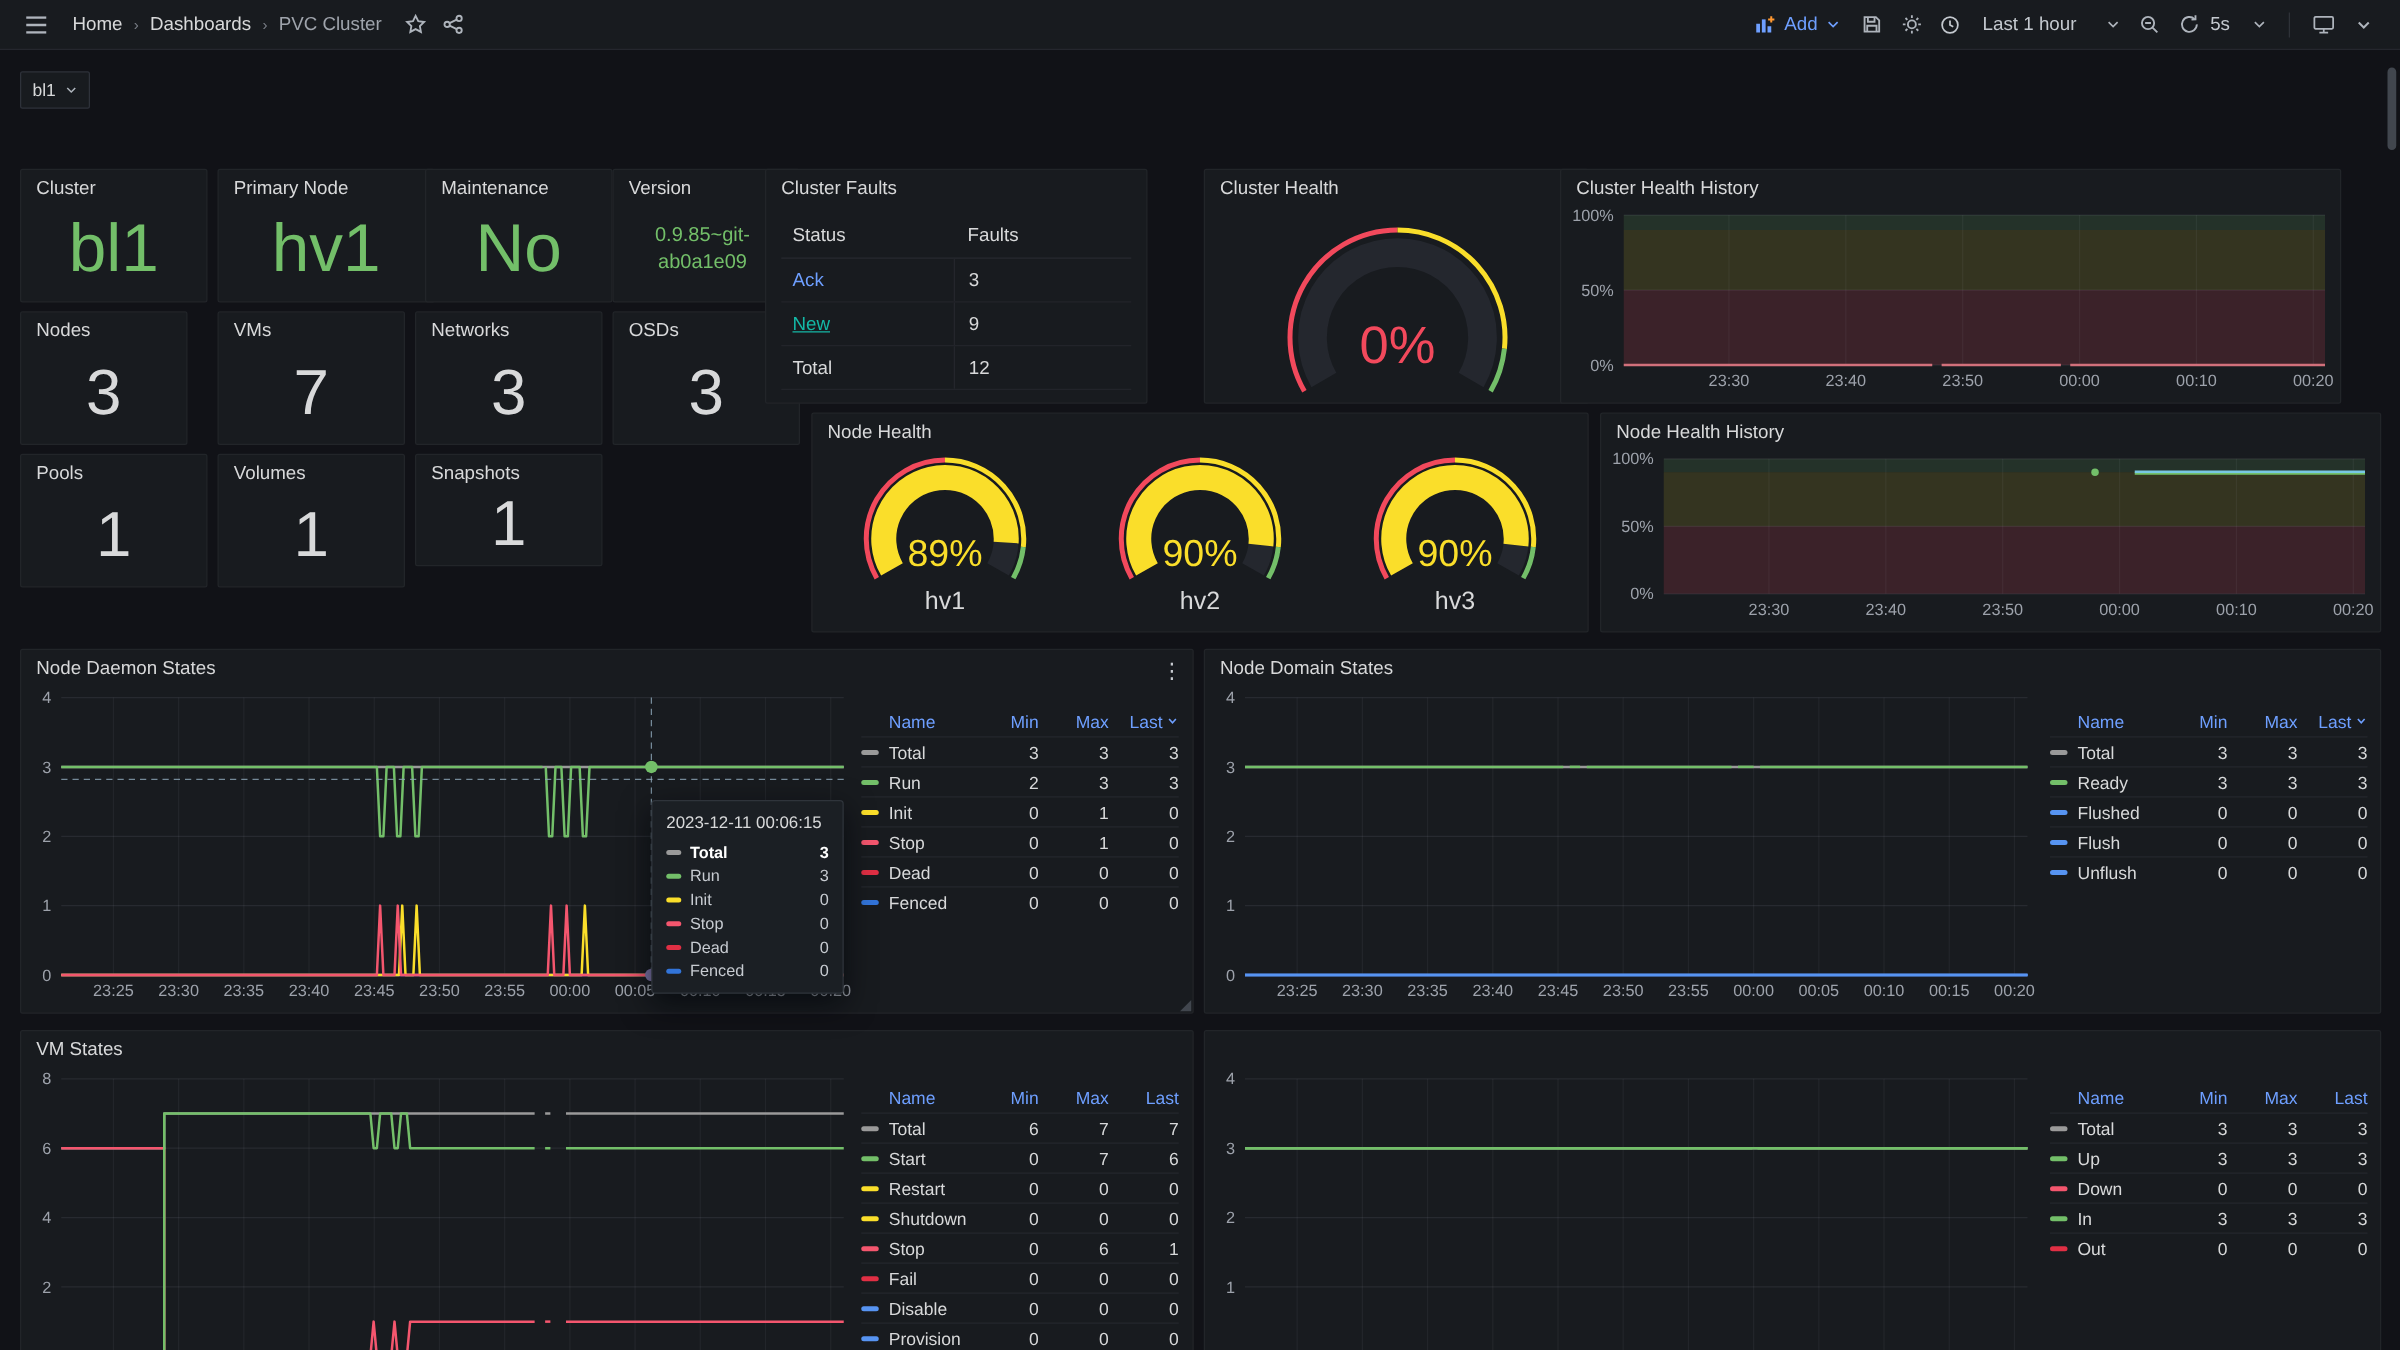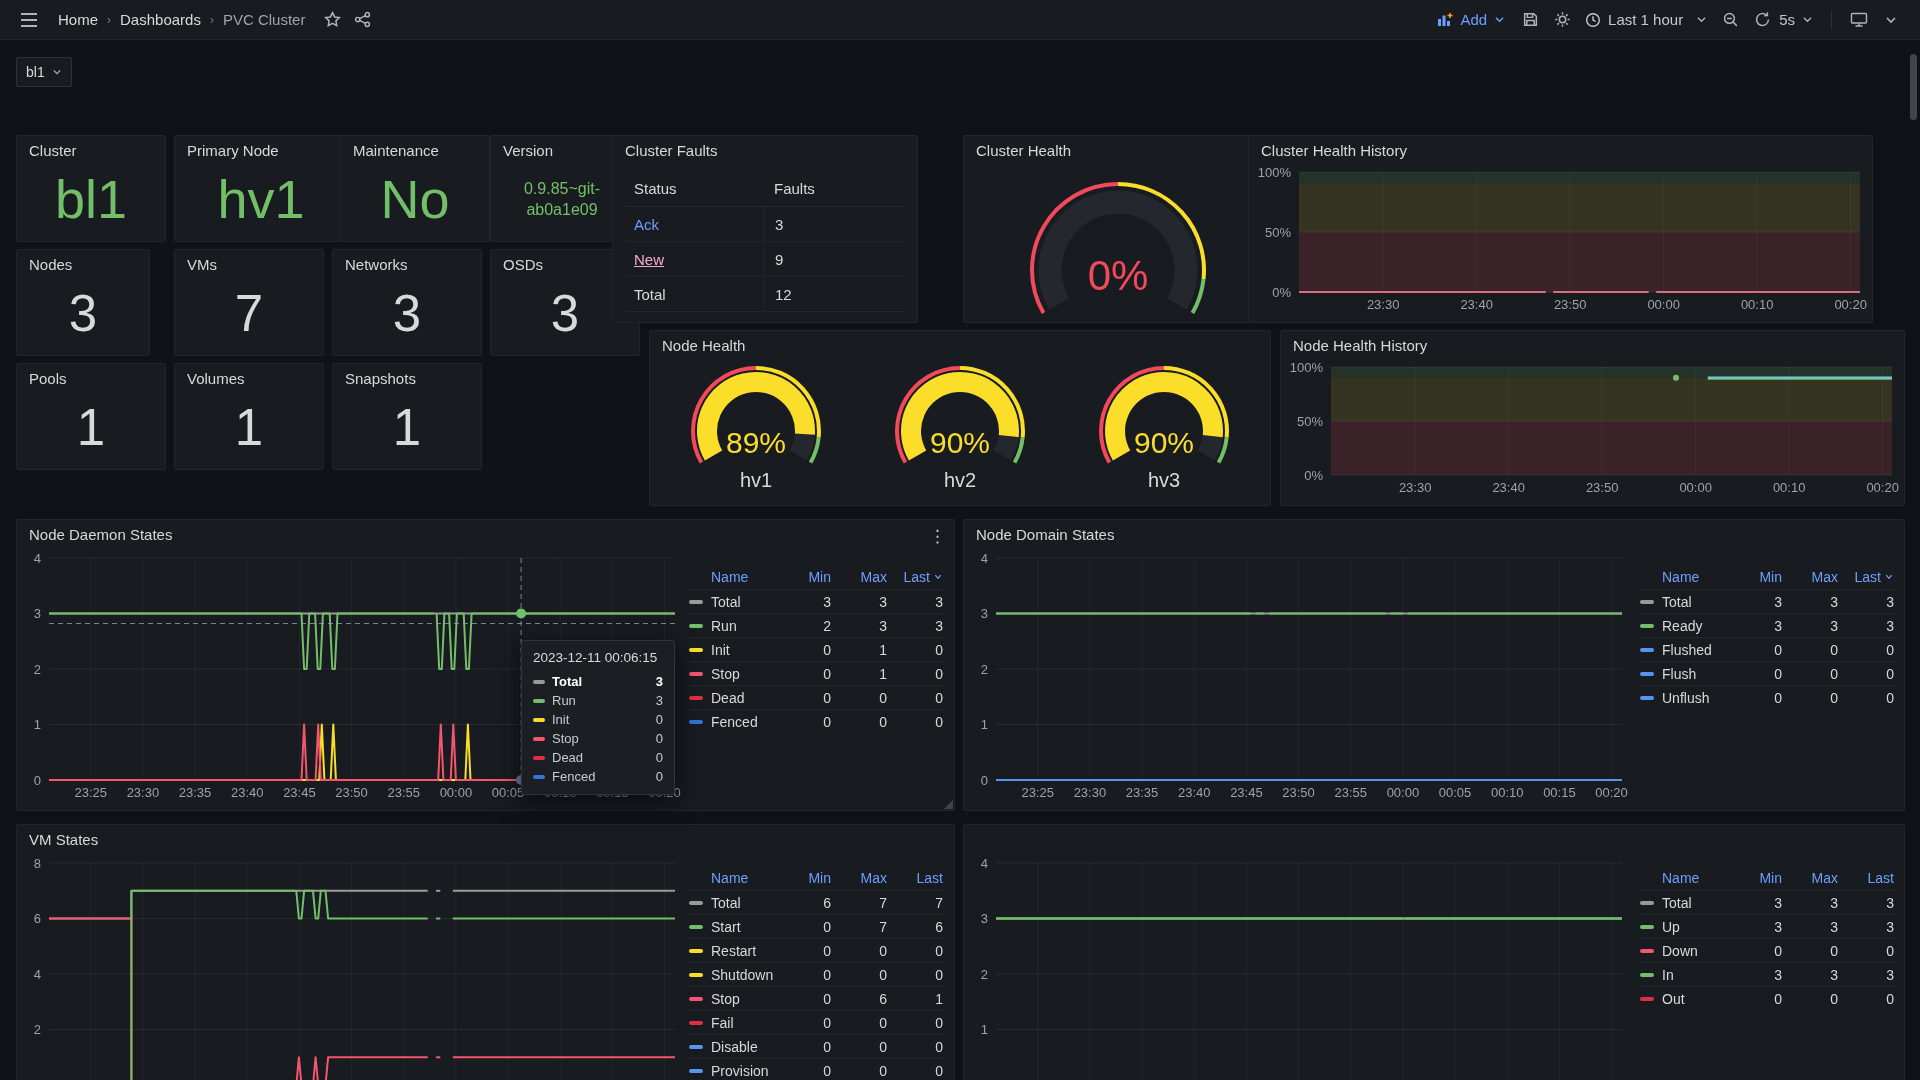--- a/index.html
+++ b/index.html
@@ -10,21 +10,21 @@
     display:flex; align-items:center; padding:0 14px; }
   .nav-icon { width:30px; height:30px; display:flex; align-items:center; justify-content:center;
     color:#aeb4bc; flex:0 0 auto; }
   .nav-icon svg { stroke:currentColor; fill:none; stroke-width:1.4; }
   .crumbs { display:flex; align-items:center; margin-left:12px; font-size:15px; }
   .crumb { color:#d8d9da; padding:0 2px; }
   .crumb-sep { color:#787d85; font-size:12px; padding:0 7px; }
   .crumb-current { color:#9fa4ac; }
   .nav-right { margin-left:auto; display:flex; align-items:center; gap:2px; }
   .add-btn { color:#6e9fff; display:flex; gap:7px; align-items:center; font-size:15px; padding:0 8px; }
-  .txt-btn { display:flex; align-items:center; gap:7px; color:#c4c9cf; font-size:15px; padding:0 6px; }
+  .txt-btn { display:flex; align-items:center; gap:18px; color:#c4c9cf; font-size:15px; padding:0 6px; }
   .nav-divider { width:1px; height:20px; background:#2e3238; margin:0 10px; }
   
   #dash { position:relative; width:1920px; height:1040px; background:#111217; }
   .var-box { position:absolute; left:16px; top:17px; height:30px; padding:0 9px;
     border:1px solid #2e323a; border-radius:2px; background:#181b1f; display:flex;
     align-items:center; gap:7px; color:#d8d9da; font-size:14px; }
   .panel { position:absolute; background:#181b1f; border:1px solid #222529; border-radius:2px; }
   .panel-title { position:absolute; top:0; left:0; right:24px; height:30px; line-height:30px;
     padding-left:12px; font-size:15px; font-weight:500; color:#d8d9da; white-space:nowrap;
     overflow:hidden; z-index:2; }
@@ -210,39 +210,39 @@
     <div class="stat-body val-num" style="color: rgb(216, 217, 218);">3</div>
   </div>
   <div class="panel" style="left:16px;top:323px;width:150px;height:107px">
     <div class="panel-title">Pools</div>
     <div class="stat-body val-num" style="color: rgb(216, 217, 218);">1</div>
   </div>
   <div class="panel" style="left:174px;top:323px;width:150px;height:107px">
     <div class="panel-title">Volumes</div>
     <div class="stat-body val-num" style="color: rgb(216, 217, 218);">1</div>
   </div>
-  <div class="panel" style="left:332px;top:323px;width:150px;height:107px">
+  <div class="panel" style="left:332px;top:323px;width:150px;height:90px">
     <div class="panel-title">Snapshots</div>
     <div class="stat-body val-num" style="color: rgb(216, 217, 218);">1</div>
   </div>
 
   <div class="panel" style="left:612px;top:95px;width:306px;height:188px">
     <div class="panel-title">Cluster Faults</div>
     <div class="faults-table">
       <div class="fault-head">
         <span class="fault-c1">Status</span>
         <span class="fault-c2">Faults</span>
       </div>
       <div>
           <div class="fault-row">
             <span class="fault-c1" style="color: rgb(110, 159, 255);">Ack</span>
             <span class="fault-c2">3</span>
           </div>
           <div class="fault-row">
-            <span class="fault-c1" style="color: #f9a8d4; text-decoration: underline;">New</span>
+            <span class="fault-c1" style="color: #14b8a6; text-decoration: underline;">New</span>
             <span class="fault-c2">9</span>
           </div>
           <div class="fault-row">
             <span class="fault-c1" style="color: rgb(216, 217, 218);">Total</span>
             <span class="fault-c2">12</span>
           </div>
         </div>
     </div>
   </div>
 

